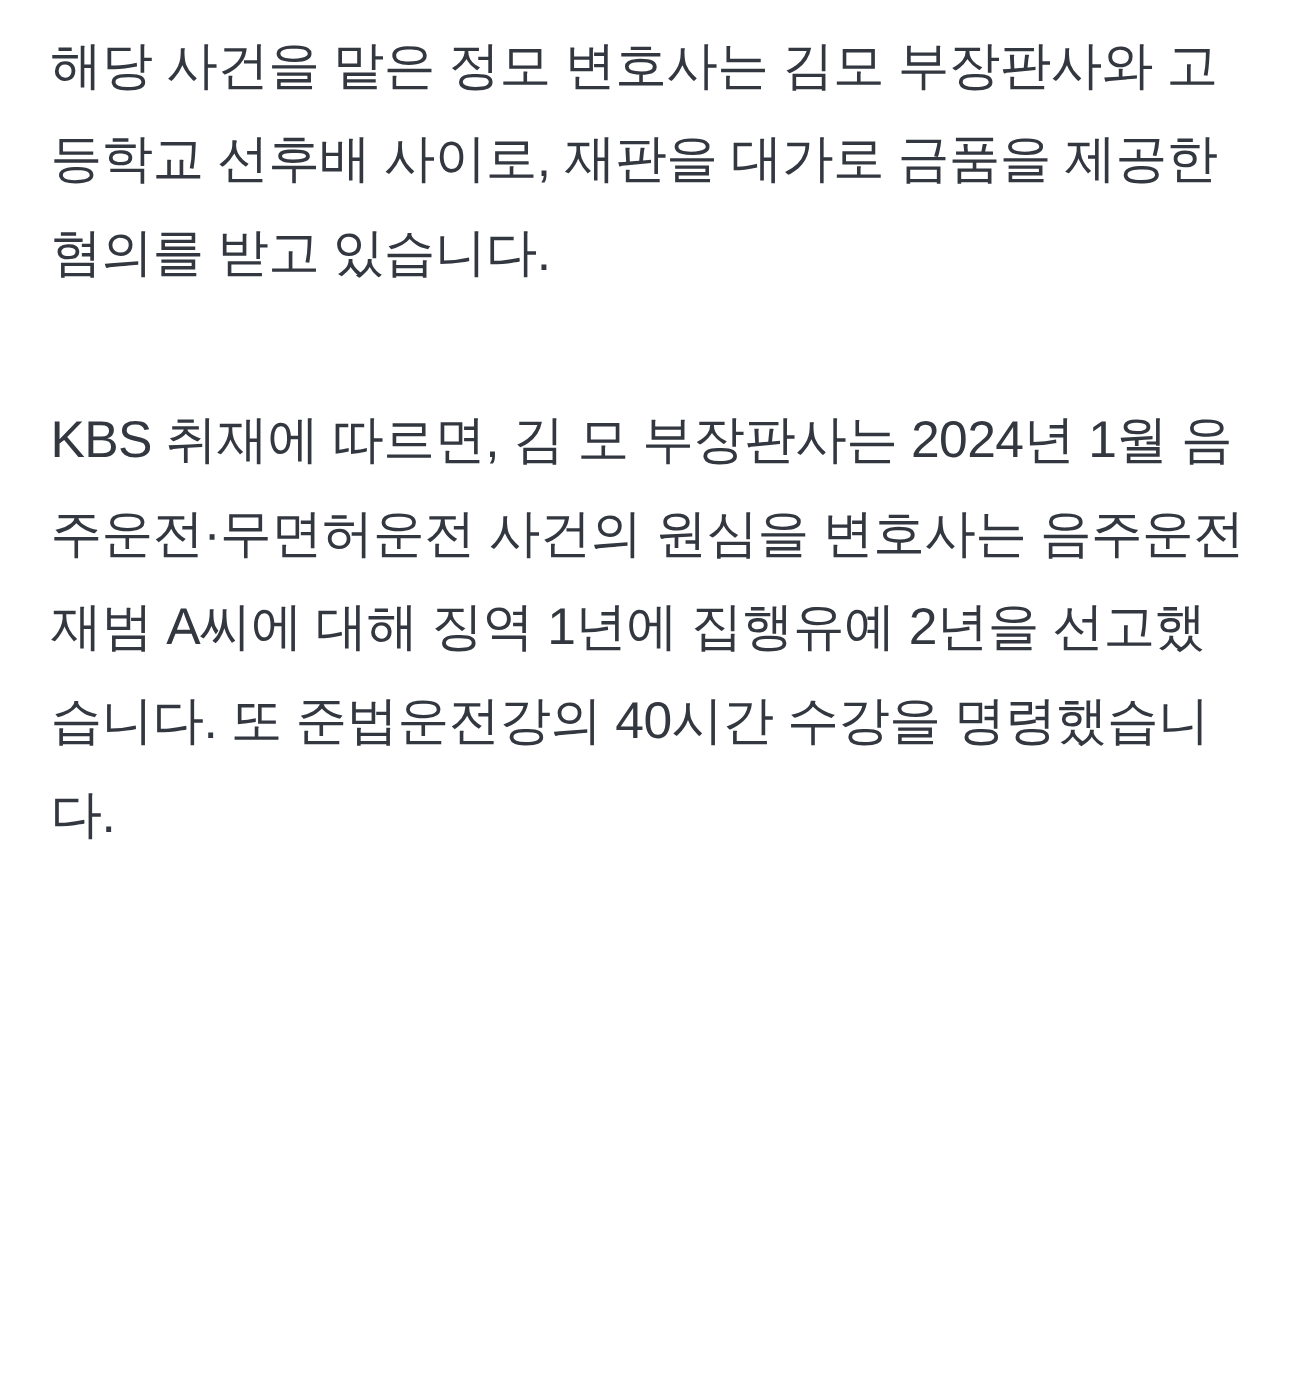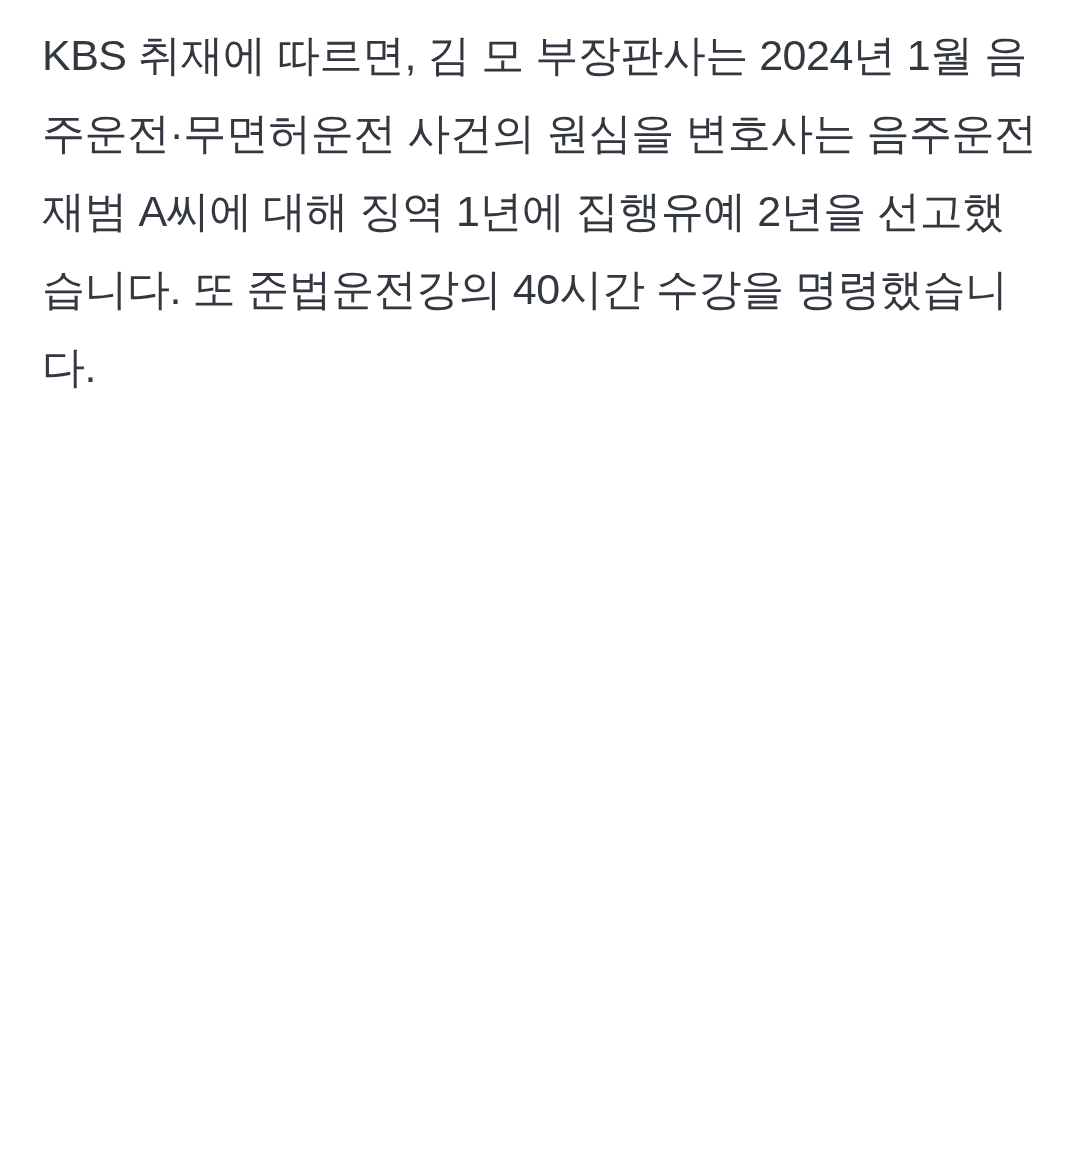--- a/index.html
+++ b/index.html
@@ -29,14 +29,15 @@
     text-align: left;
   }
   .article-body p:last-child {
     margin-bottom: 0;
   }
 </style>
 </head>
 <body>
 
 <div class="article-body">
+  <p>해당 사건을 맡은 정모 변호사는 김모 부장판사와 고등학교 선후배 사이로, 재판을 대가로 금품을 제공한 혐의를 받고 있습니다.</p>
   <p>KBS 취재에 따르면, 김 모 부장판사는 2024년 1월 음주운전·무면허운전 사건의 원심을 변호사는 음주운전 재범 A씨에 대해 징역 1년에 집행유예 2년을 선고했습니다. 또 준법운전강의 40시간 수강을 명령했습니다.</p>
 </div>
 
 </body></html>

